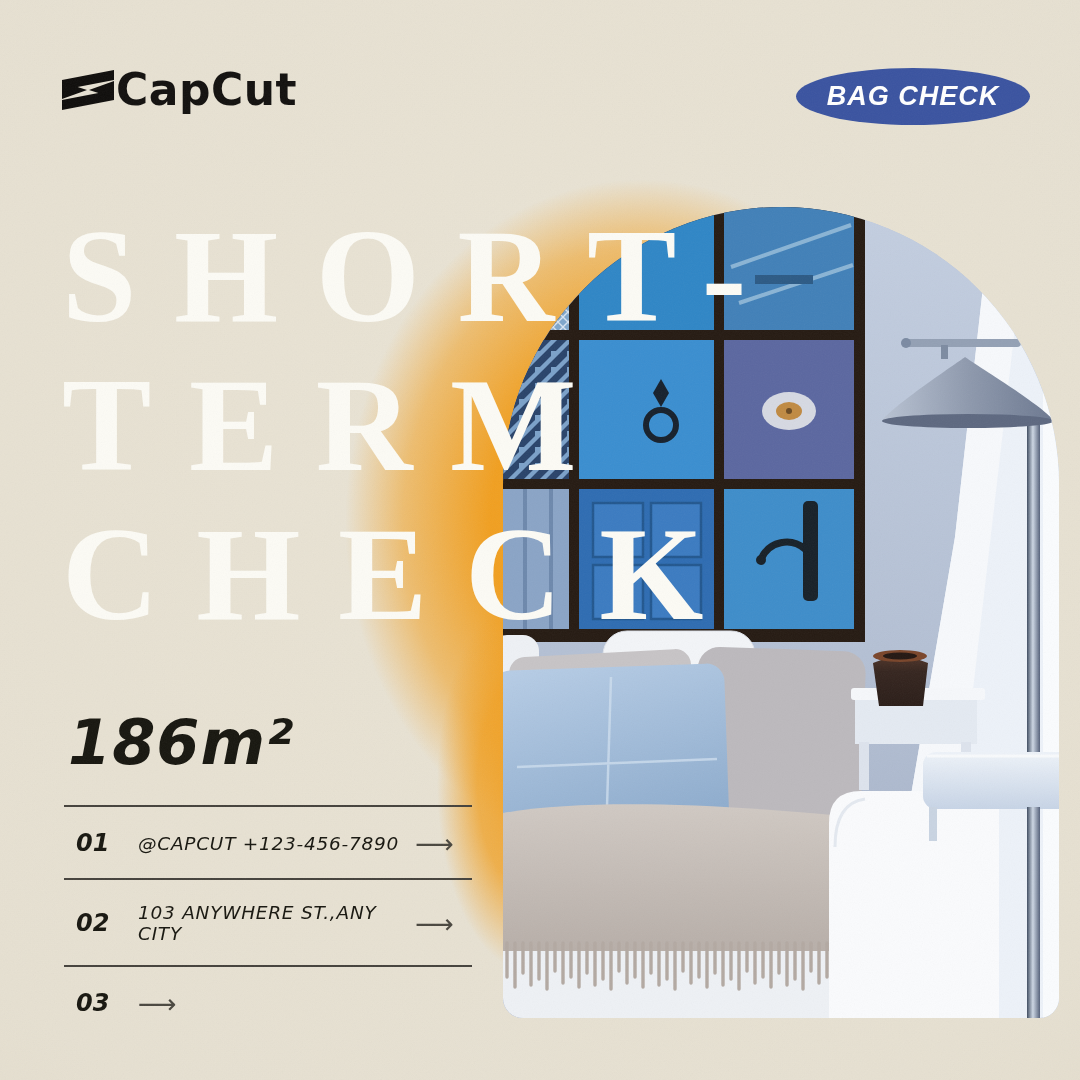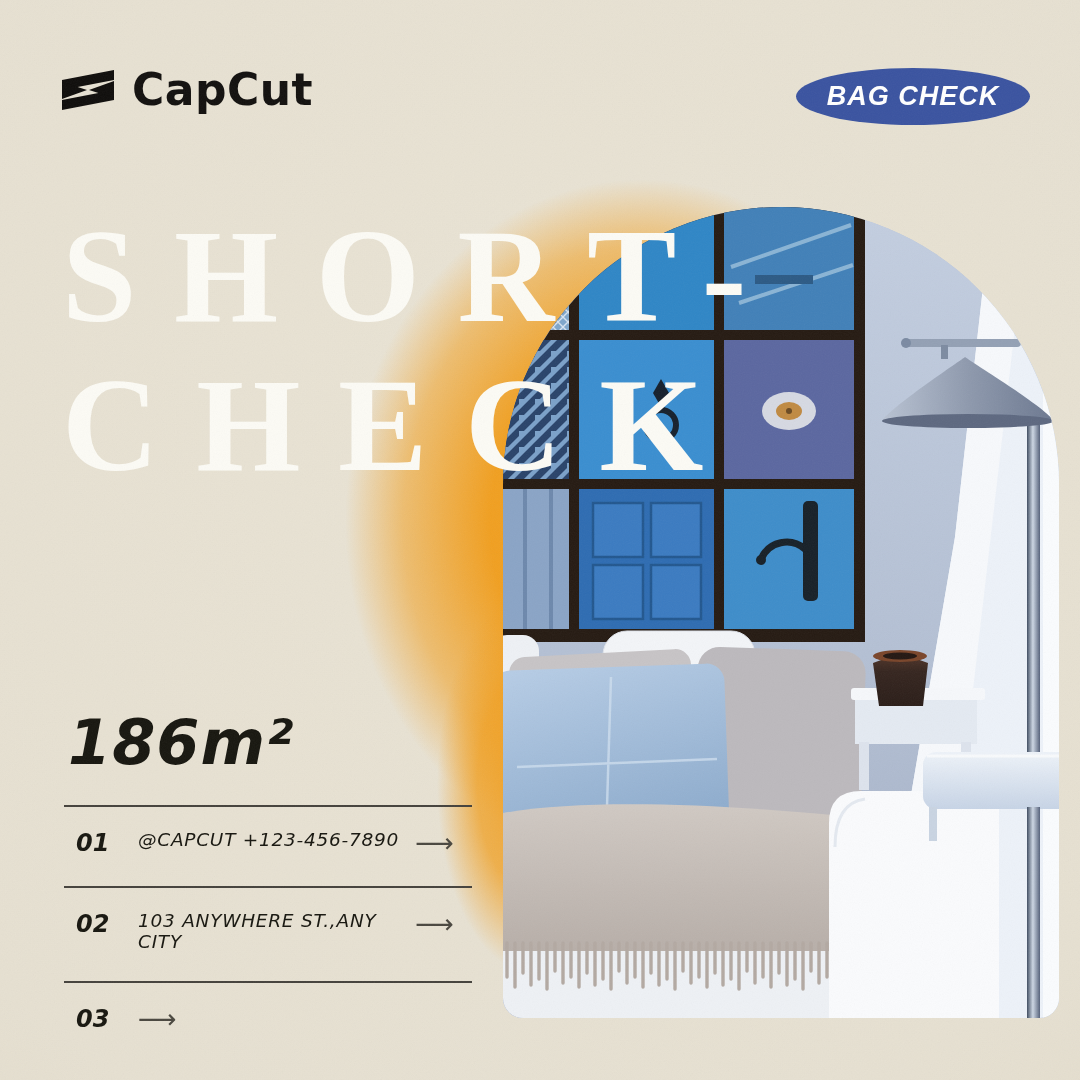--- a/index.html
+++ b/index.html
@@ -2,21 +2,21 @@
 <html><head>
 <meta charset="utf-8">
 <style>
   html,body{margin:0;padding:0;background:#cfc9ba;}
   .canvas{
     position:relative;width:1080px;height:1080px;overflow:hidden;
     background:radial-gradient(130% 130% at 48% 38%, #e9e3d4 0%, #e6e0d1 55%, #ded6c3 100%);
     font-family:"Liberation Sans","DejaVu Sans",sans-serif;
   }
   
-  .logo{position:absolute;left:60px;top:64px;display:flex;align-items:center;gap:16px;}
+  .logo{position:absolute;left:60px;top:64px;display:flex;align-items:center;gap:0;}
   .logo svg{display:block;}
   .logo-text{font-family:"DejaVu Sans",sans-serif;font-weight:700;font-size:44px;letter-spacing:.5px;color:#12100e;}
   .badge{
     position:absolute;left:796px;top:68px;width:234px;height:57px;border-radius:50%;
     display:flex;align-items:center;justify-content:center;
     background:#3a53a0;
   }
   .badge span{font-style:italic;font-weight:700;font-size:27px;letter-spacing:1px;color:#ffffff;}
   
   .glow{position:absolute;left:280px;top:104px;width:724px;height:836px;z-index:1;pointer-events:none;
@@ -34,21 +34,21 @@
     position:absolute;left:62px;top:182px;z-index:3;
     font-family:"Liberation Serif","DejaVu Serif",serif;font-weight:700;
     font-size:134px;line-height:149px;letter-spacing:.28em;color:#fcfbf5;white-space:nowrap;margin-top:20px;
   }
   
   .info{position:absolute;left:64px;top:700px;width:408px;z-index:3;color:#17160f;}
   .area{
     font-family:"DejaVu Sans",sans-serif;font-style:italic;font-weight:600;
     font-size:62px;letter-spacing:1px;padding:6px 0 26px 4px;border-bottom:2.5px solid #45423c;
   }
-  .row{display:flex;align-items:flex-start;padding:22px 4px 29px 12px;}
+  .row{display:flex;align-items:center;padding:22px 4px 21px 12px;}
   .row + .row{border-top:2.5px solid #45423c;}
   .row-num{font-family:"DejaVu Sans",sans-serif;font-style:italic;font-weight:600;font-size:24px;width:62px;flex:none;}
   .row-text{font-family:"DejaVu Sans",sans-serif;font-style:italic;font-weight:500;font-size:18.5px;letter-spacing:.04em;flex:1;}
   .row-arrow{font-family:"DejaVu Sans",sans-serif;font-size:27px;color:#4a473f;flex:none;padding-right:14px;line-height:1;}
   
   .noise{position:absolute;inset:0;z-index:5;pointer-events:none;opacity:.055;}
 </style>
 </head>
 <body>
 
@@ -206,20 +206,21 @@
         <rect x="420" y="545" width="150" height="57" rx="13" fill="url(#ttG)"></rect>
         <path d="M424 549 H556" stroke="#f8fafc" stroke-width="3"></path>
         <rect x="524" y="600" width="13" height="211" fill="url(#poleG)"></rect>
         <rect x="426" y="600" width="8" height="34" fill="#c9d4e2"></rect>
       </g>
     </svg>
   </div>
 
   <div class="title">
     <div>SHORT-</div>
+    <div>TERM</div>
     <div>CHECK</div>
   </div>
 
   <div class="info">
     <div class="area">186m²</div>
 
     <div class="row">
       <span class="row-num">01</span>
       <span class="row-text">@CAPCUT  +123-456-7890</span>
       <span class="row-arrow">⟶</span>

